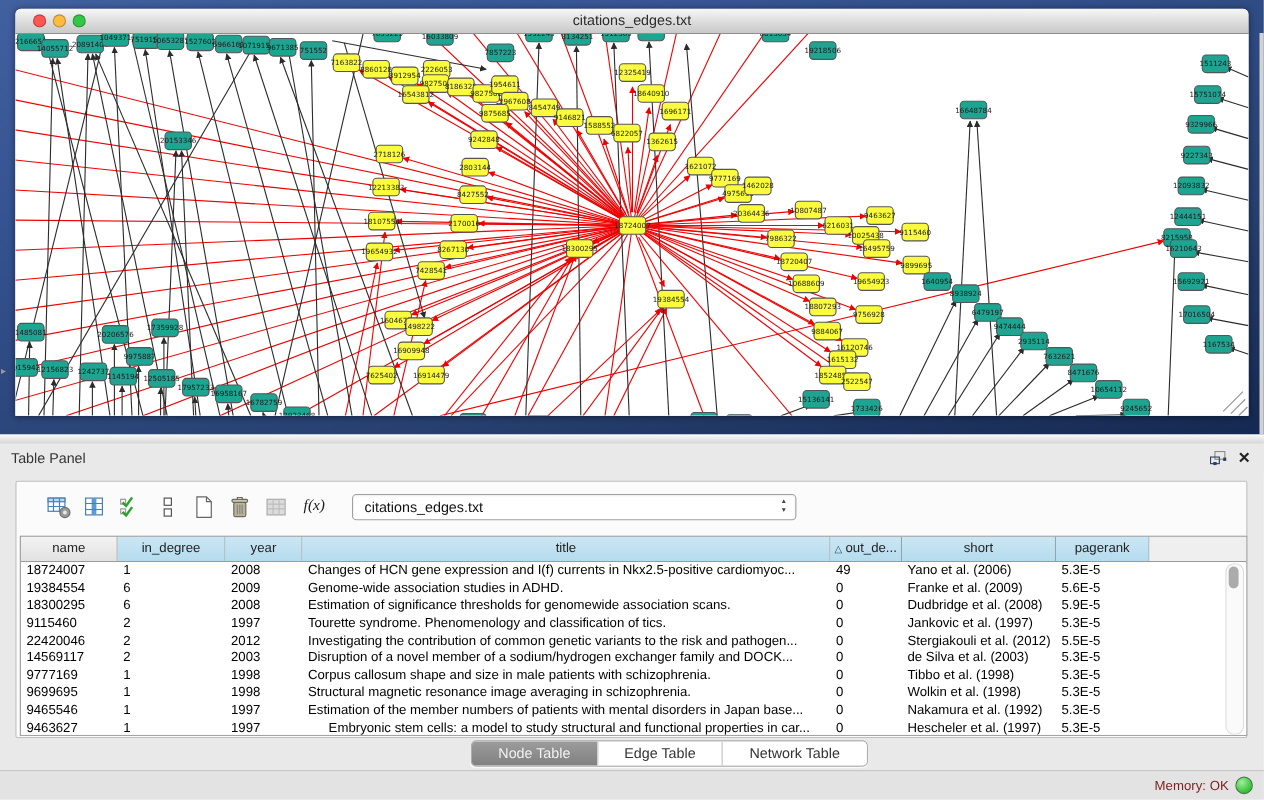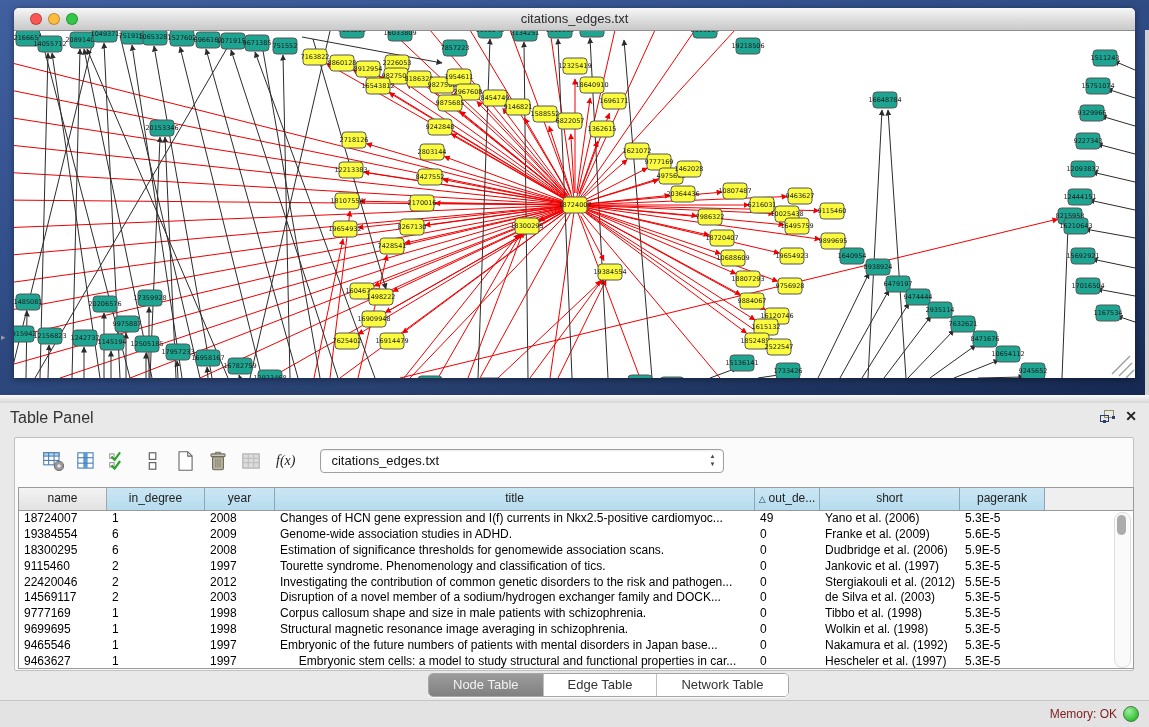--- a/index.html
+++ b/index.html
@@ -19,21 +19,21 @@
     text-align:center;font-size:13px;color:#2b2b2b;}
   .canvas-wrap{position:absolute;left:0;top:23px;width:1121px;height:347px;background:#fff;overflow:hidden;}
   svg text.nlabel{font-family:"DejaVu Sans",sans-serif;font-size:6.5px;fill:#1a1a1a;text-anchor:middle;}
   .right-splitter{position:absolute;right:0;top:30px;width:4px;height:365px;background:#d2d2d2;}
   .west-handle{position:absolute;left:1px;top:332px;color:#99a;font-size:9px;}
 
   
   .h-splitter{position:absolute;left:0;top:395px;width:1149px;height:8px;
     background:linear-gradient(#fbfbfb,#d6d6d6);border-bottom:1px solid #c2c2c2;}
   .panel-header{position:absolute;left:0;top:403px;width:1149px;height:27px;background:#e9e9e9;}
-  .panel-title{position:absolute;left:10px;top:6px;font-size:16px;color:#333;}
+  .panel-title{position:absolute;left:10px;top:6px;font-size:13px;color:#333;}
   .ph-icons{position:absolute;right:12px;top:5px;display:flex;gap:10px;align-items:center;}
   .close-x{font-size:14px;font-weight:bold;color:#222;line-height:16px;cursor:default;}
 
   
   .inner{position:absolute;left:14px;top:437px;width:1120px;height:234px;
     background:#fbfbfb;border:1px solid #c0c0c0;border-radius:2px;box-sizing:border-box;}
   .toolbar{position:absolute;left:0;top:0;height:46px;display:flex;align-items:center;padding-left:26px;gap:9px;}
   .tb-icon{width:24px;height:22px;display:flex;align-items:center;justify-content:center;}
   .fx{font-family:"Liberation Serif",serif;font-style:italic;font-size:14px;color:#1a1a1a;margin-left:4px;}
   .combo{margin-left:16px;width:402px;height:22px;background:#fff;border:1px solid #a0a0a0;border-radius:4px;
@@ -612,39 +612,39 @@
             <div class="td" style="width: 140px;">Franke et al. (2009)</div>
             <div class="td" style="width: 85px;">5.6E-5</div>
             <div class="td" style="flex: 1 1 0%;"></div>
           </div>
           <div class="tr">
             <div class="td" style="width: 88px;">18300295</div>
             <div class="td" style="width: 98px;">6</div>
             <div class="td" style="width: 70px;">2008</div>
             <div class="td" style="width: 480px;">Estimation of significance thresholds for genomewide association scans.</div>
             <div class="td" style="width: 65px;">0</div>
-            <div class="td" style="width: 140px;">Dudbridge et al. (2006)</div>
+            <div class="td" style="width: 140px;">Dudbridge et al. (2008)</div>
             <div class="td" style="width: 85px;">5.9E-5</div>
             <div class="td" style="flex: 1 1 0%;"></div>
           </div>
           <div class="tr">
             <div class="td" style="width: 88px;">9115460</div>
             <div class="td" style="width: 98px;">2</div>
             <div class="td" style="width: 70px;">1997</div>
             <div class="td" style="width: 480px;">Tourette syndrome. Phenomenology and classification of tics.</div>
             <div class="td" style="width: 65px;">0</div>
             <div class="td" style="width: 140px;">Jankovic et al. (1997)</div>
             <div class="td" style="width: 85px;">5.3E-5</div>
             <div class="td" style="flex: 1 1 0%;"></div>
           </div>
           <div class="tr">
             <div class="td" style="width: 88px;">22420046</div>
             <div class="td" style="width: 98px;">2</div>
             <div class="td" style="width: 70px;">2012</div>
-            <div class="td" style="width: 480px;">Investigating the contribution of common genetic disorders to the risk and pathogen...</div>
+            <div class="td" style="width: 480px;">Investigating the contribution of common genetic variants to the risk and pathogen...</div>
             <div class="td" style="width: 65px;">0</div>
             <div class="td" style="width: 140px;">Stergiakouli et al. (2012)</div>
             <div class="td" style="width: 85px;">5.5E-5</div>
             <div class="td" style="flex: 1 1 0%;"></div>
           </div>
           <div class="tr">
             <div class="td" style="width: 88px;">14569117</div>
             <div class="td" style="width: 98px;">2</div>
             <div class="td" style="width: 70px;">2003</div>
             <div class="td" style="width: 480px;">Disruption of a novel member of a sodium/hydrogen exchanger family and DOCK...</div>
@@ -670,21 +670,21 @@
             <div class="td" style="width: 480px;">Structural magnetic resonance image averaging in schizophrenia.</div>
             <div class="td" style="width: 65px;">0</div>
             <div class="td" style="width: 140px;">Wolkin et al. (1998)</div>
             <div class="td" style="width: 85px;">5.3E-5</div>
             <div class="td" style="flex: 1 1 0%;"></div>
           </div>
           <div class="tr">
             <div class="td" style="width: 88px;">9465546</div>
             <div class="td" style="width: 98px;">1</div>
             <div class="td" style="width: 70px;">1997</div>
-            <div class="td" style="width: 480px;">Embryonic of the future numbers of patients with mental disorders in Japan base...</div>
+            <div class="td" style="width: 480px;">Estimation of the member numbers of patients with mental disorders in Japan base...</div>
             <div class="td" style="width: 65px;">0</div>
             <div class="td" style="width: 140px;">Nakamura et al. (1992)</div>
             <div class="td" style="width: 85px;">5.3E-5</div>
             <div class="td" style="flex: 1 1 0%;"></div>
           </div>
           <div class="tr">
             <div class="td" style="width: 88px;">9463627</div>
             <div class="td" style="width: 98px;">1</div>
             <div class="td" style="width: 70px;">1997</div>
             <div class="td" style="width: 480px; text-align: center;">Embryonic stem cells: a model to study structural and functional properties in car...</div>

